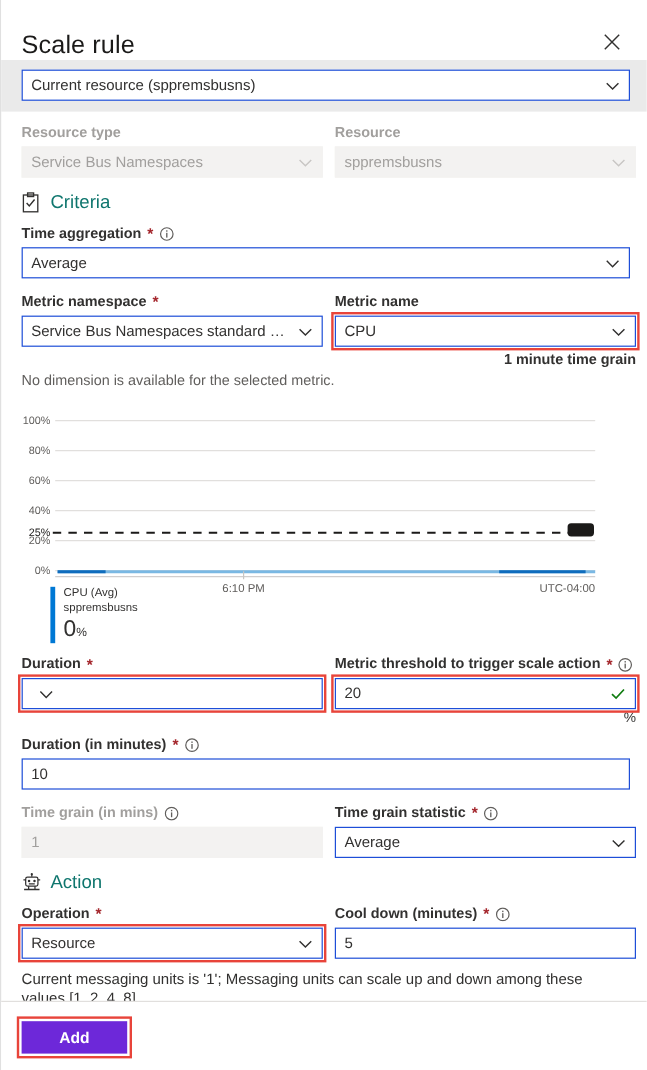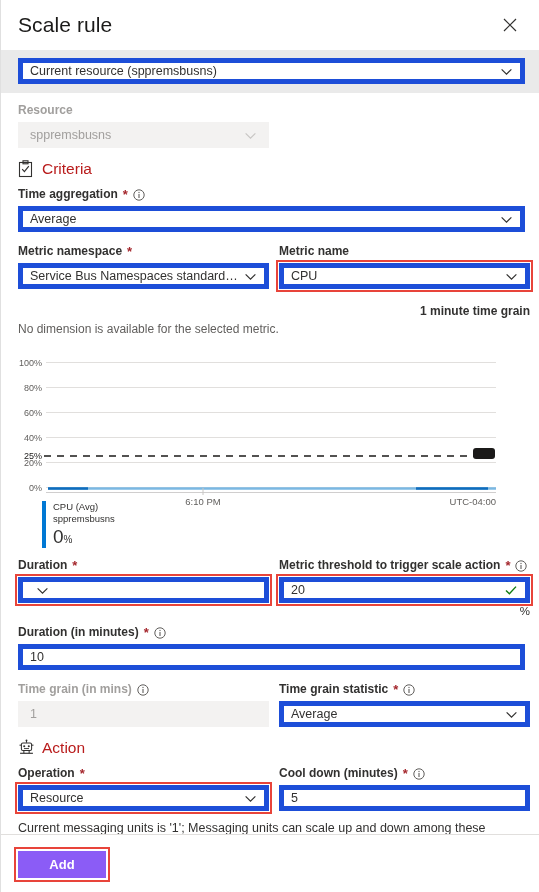--- a/index.html
+++ b/index.html
@@ -17,21 +17,21 @@
     display: flex;
     flex-direction: column;
     border-left: 1px solid #e0e0e0;
   }
 
   
   .blade-header {
     height: 50px;
     flex: 0 0 50px;
     display: flex;
-    align-items: center;
+    align-items: flex-end;
     justify-content: space-between;
     padding: 0 14px 0 17px;
     background: #ffffff;
     gap: 46px;
   }
   .blade-title {
     font-size: 21px;
     font-weight: 400;
     color: #1b1a19;
     letter-spacing: .1px;
@@ -77,21 +77,21 @@
   .req { color: #a4262c; font-weight: bold; font-size: 13px; line-height: 10px; }
   .info-ico {
     width: 12px; height: 12px;
     display: inline-block;
     position: relative; top: 0px;
   }
 
   .select, .textbox {
     width: 100%;
     height: 26px;
-    border: 5px solid #1d4ed8;
+    border: 1px solid #1d4ed8;
     background: #ffffff;
     font-size: 12.5px;
     color: #323130;
     display: flex;
     align-items: center;
     padding: 0 7px;
     position: relative;
     cursor: pointer;
   }
   .textbox { cursor: text; }
@@ -129,34 +129,34 @@
   
   .section-head {
     display: flex;
     align-items: center;
     gap: 7px;
     margin: 12px 0 9px 0;
   }
   .section-head .title {
     font-size: 15.5px;
     font-weight: 400;
-    color: #b91c1c;
+    color: #0f766e;
   }
 
   .helper-note {
     font-size: 12px;
     color: #605e5c;
     margin-top: 4px;
   }
   .hint-right {
     font-size: 12px;
     font-weight: bold;
     color: #323130;
     text-align: right;
-    margin-top: 15px;
+    margin-top: 3px;
   }
   .unit-right {
     font-size: 11.5px;
     color: #323130;
     text-align: right;
     margin-top: 2px;
   }
 
   
   .chart-wrap {
@@ -190,21 +190,21 @@
     line-height: 16px;
     margin-top: 9px;
   }
   .footer {
     flex: 0 0 auto;
     border-top: 1px solid #e1dfdd;
     padding: 16px 14px 14px 17px;
     background: #ffffff;
   }
   .add-btn {
-    background: #8b5cf6;
+    background: #6d28d9;
     color: #ffffff;
     border: none;
     font-family: inherit;
     font-size: 13px;
     font-weight: bold;
     height: 27px;
     min-width: 88px;
     padding: 0 16px;
     cursor: pointer;
   }
@@ -235,20 +235,31 @@
         <path d="M1.5 4 L6 8.5 L10.5 4" stroke="currentColor" stroke-width="1.1" fill="none"></path>
       </svg>
     </div>
   </div>
 
   <div class="body">
 
     <div class="spacer-10"></div>
 
     <div class="row2">
+      <div class="col">
+        <div class="field-label disabled">
+          <span>Resource type</span>
+        </div>
+        <div class="select disabled">
+          <span class="val">Service Bus Namespaces</span>
+          <svg class="chev" viewBox="0 0 12 12">
+            <path d="M1.5 4 L6 8.5 L10.5 4" stroke="currentColor" stroke-width="1.1" fill="none"></path>
+          </svg>
+        </div>
+      </div>
       <div class="col">
         <div class="field-label disabled">
           <span>Resource</span>
         </div>
         <div class="select disabled">
           <span class="val">sppremsbusns</span>
           <svg class="chev" viewBox="0 0 12 12">
             <path d="M1.5 4 L6 8.5 L10.5 4" stroke="currentColor" stroke-width="1.1" fill="none"></path>
           </svg>
         </div>

